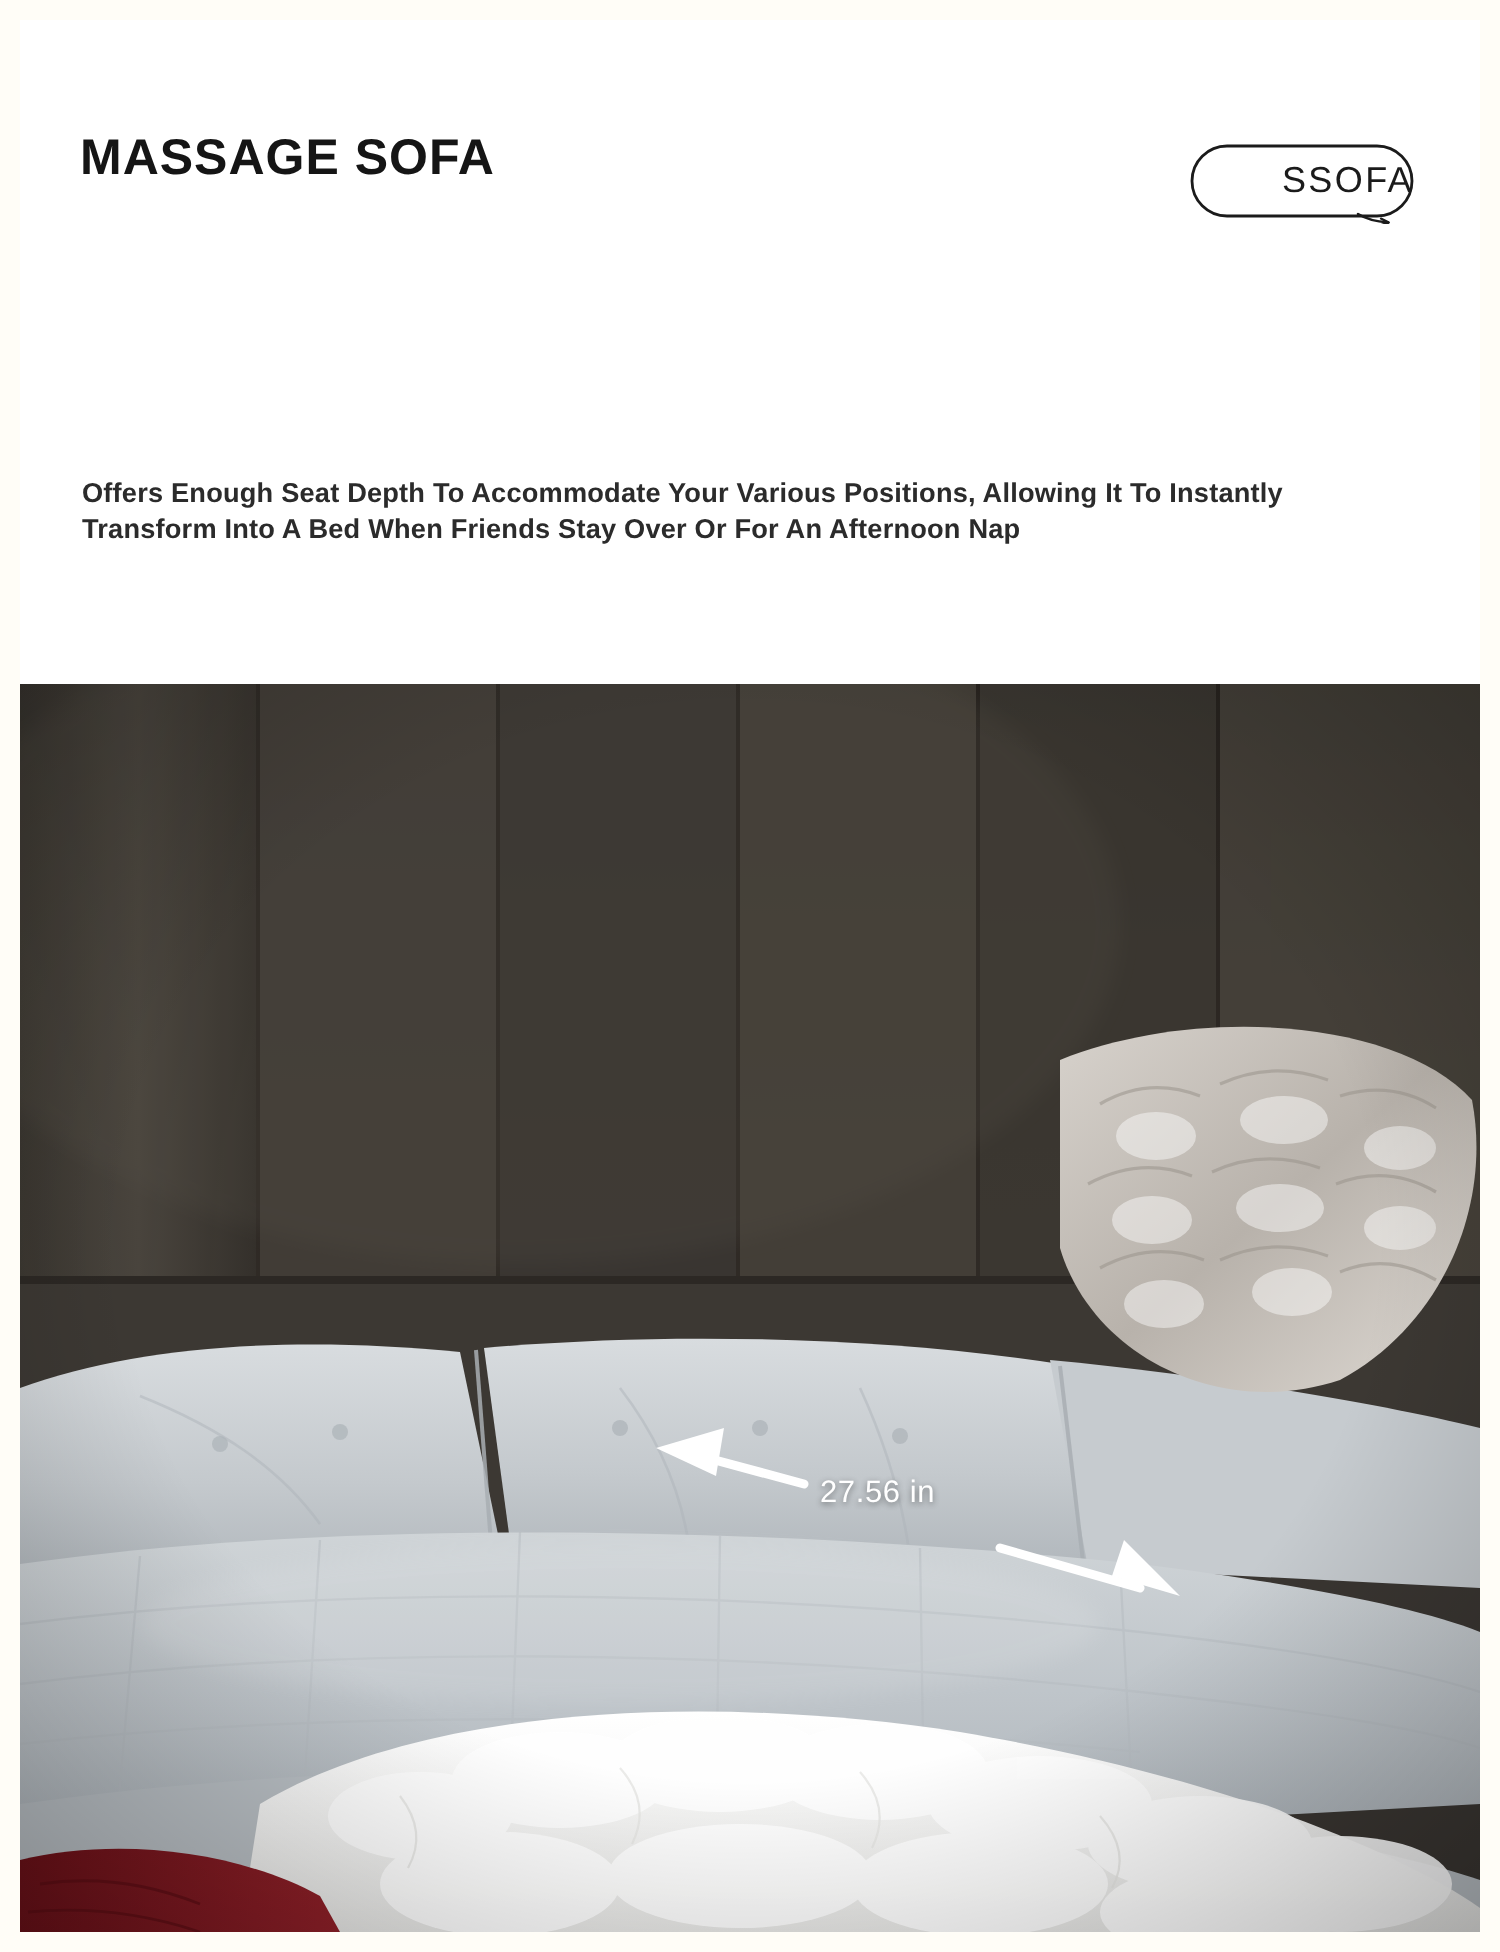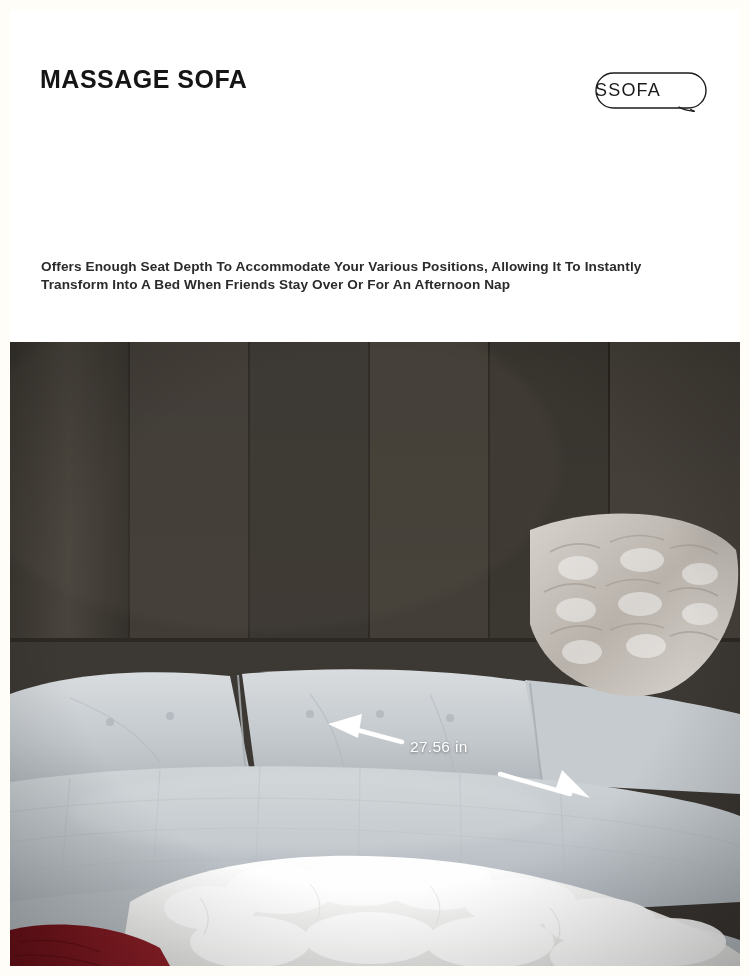--- a/index.html
+++ b/index.html
@@ -60,21 +60,21 @@
     width: 112px;
     height: 40px;
   }
   .logo svg { display: block; }
   .logo-text {
     position: absolute;
     left: 0; top: 0;
     width: 112px;
     height: 37px;
     line-height: 37px;
-    text-align: left;
+    text-align: right;
     font-size: 18px;
     letter-spacing: 1.2px;
     color: #1b1b1b;
     font-family: "Liberation Sans", sans-serif;
   }
   .headline {
     position: absolute;
     left: 31px;
     top: 166px;
     font-size: 19.5px;
@@ -85,21 +85,20 @@
   .body-copy {
     position: absolute;
     left: 31px;
     top: 228px;
     width: 610px;
     font-size: 13.6px;
     font-weight: bold;
     color: #2b2b2b;
     line-height: 1.34;
     letter-spacing: 0.1px;
-    margin-top: 20px;
   }
   
   .photo {
     position: absolute;
     left: 0;
     top: 332px;
     width: 730px;
     height: 624px;
     overflow: hidden;
     background: #3a3632;

